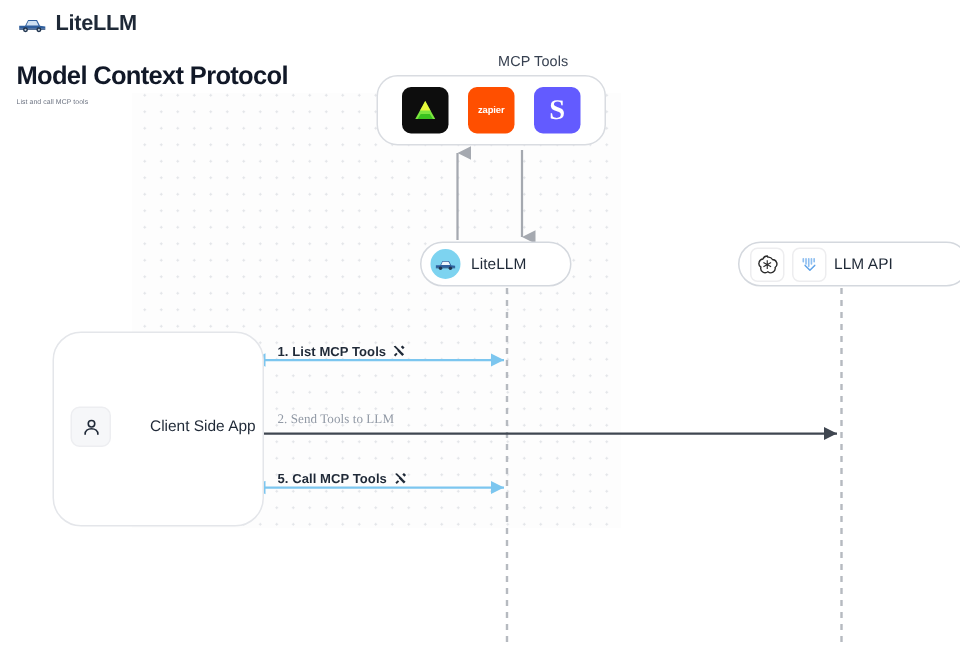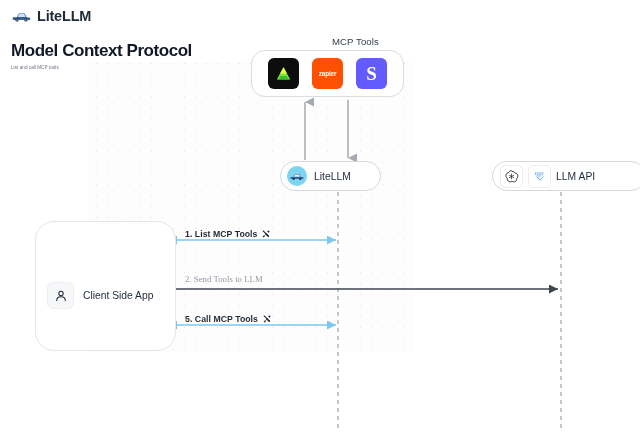--- a/index.html
+++ b/index.html
@@ -222,24 +222,24 @@
     position: absolute;
     left: 35px; top: 221px;
     width: 139px; height: 128px;
     border: 1.1px solid #e4e6ea;
     border-radius: 19px;
     background: #ffffff;
     z-index: 5;
   }
   .client-inner {
     position: absolute;
-    left: 11px; top: 60px;
-    display: flex;
-    align-items: center;
-    gap: 9px;
+    left: 11px; top: 49px;
+    display: flex;
+    align-items: center;
+    gap: 26px;
     justify-content: flex-end;
   }
   .client-icon {
     width: 25px; height: 25px;
     border-radius: 6px;
     background: #f6f7f9;
     border: 1px solid #edeef1;
     display: flex;
     align-items: center;
     justify-content: center;

